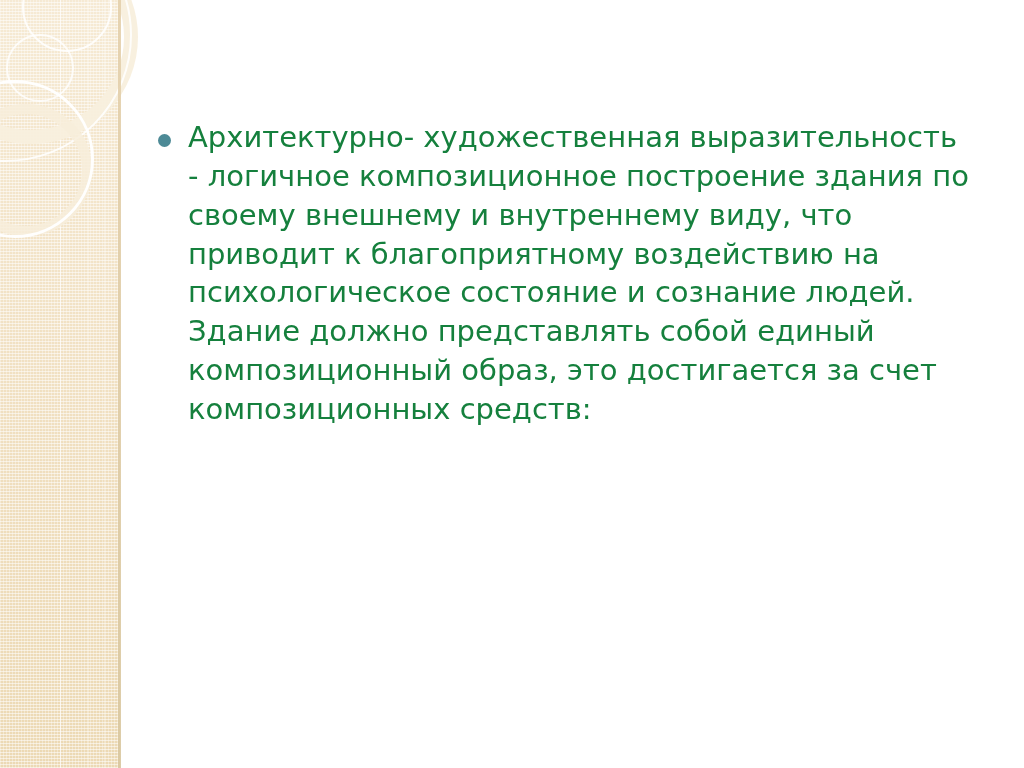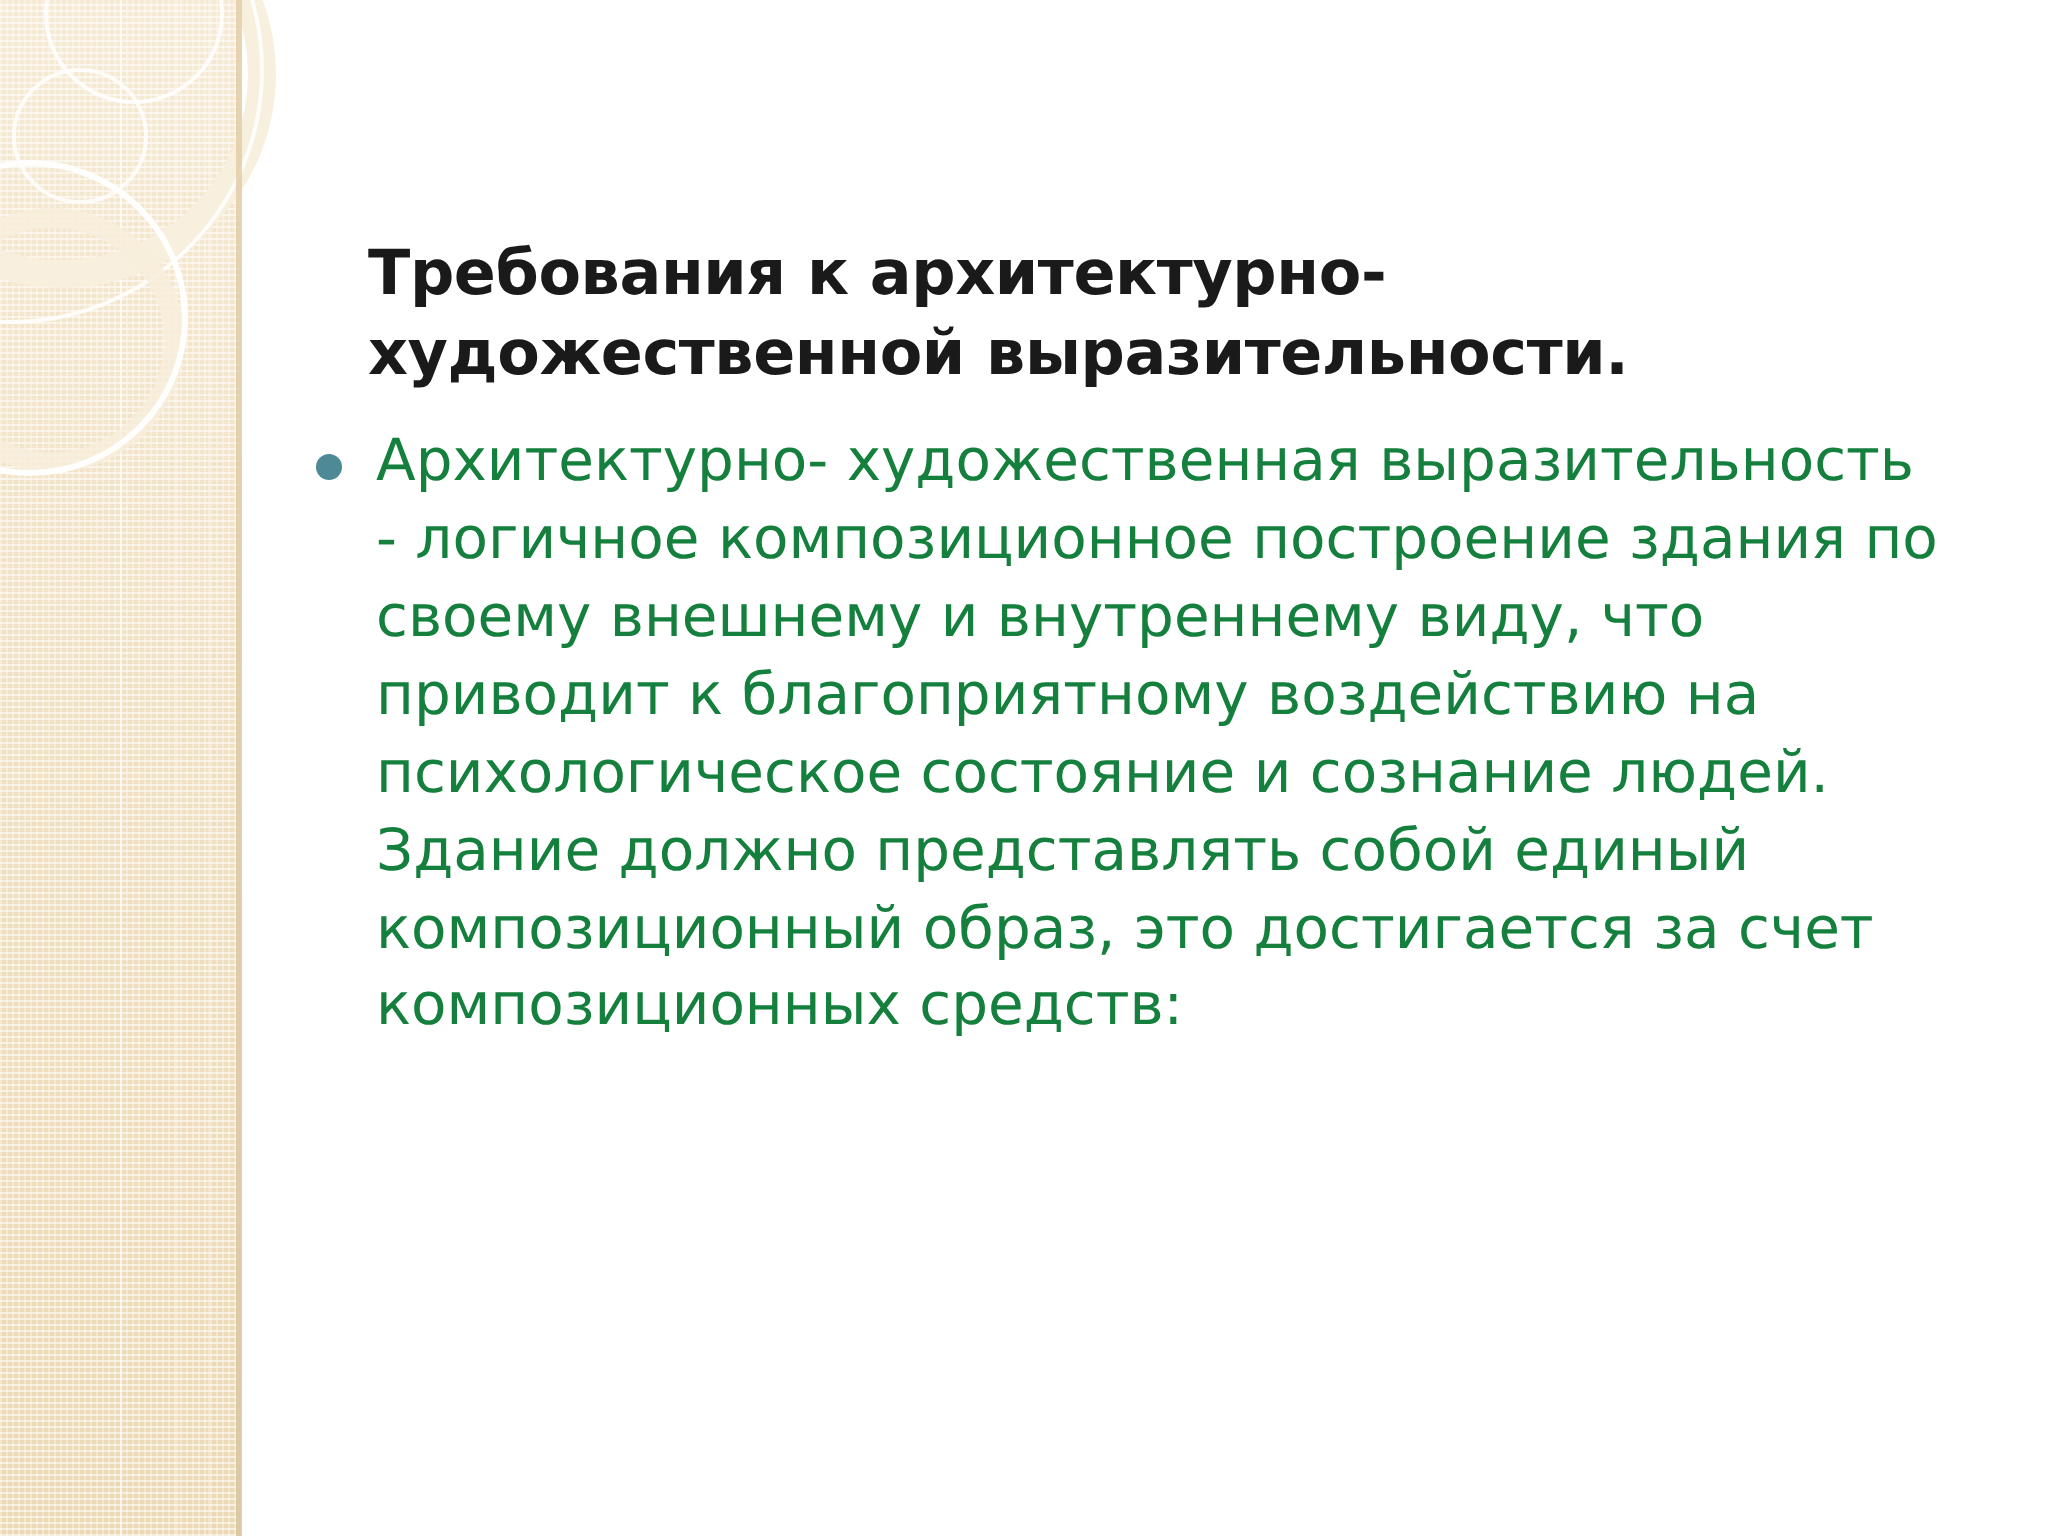--- a/index.html
+++ b/index.html
@@ -174,21 +174,20 @@
     <div class="ring ring-2"></div>
     <div class="ring ring-1"></div>
     <div class="ring ring-4"></div>
     <div class="ring ring-3"></div>
     <div class="ring ring-5"></div>
     <div class="ring ring-6"></div>
   </div>
   <div class="side-band-edge"></div>
 
   <div class="content">
-    <h1 class="slide-title">Требования к архитектурно-художественной выразительности.</h1>
 
     <ul class="bullet-list">
       <li class="bullet-item">
         <span class="bullet-marker"></span>
         <span class="bullet-text">Архитектурно- художественная выразительность - логичное композиционное построение  здания по своему внешнему и внутреннему виду, что приводит к благоприятному воздействию на психологическое состояние и сознание людей. Здание должно представлять собой единый композиционный образ, это достигается за счет композиционных средств:</span>
       </li>
     </ul>
   </div>
 
 </div>

